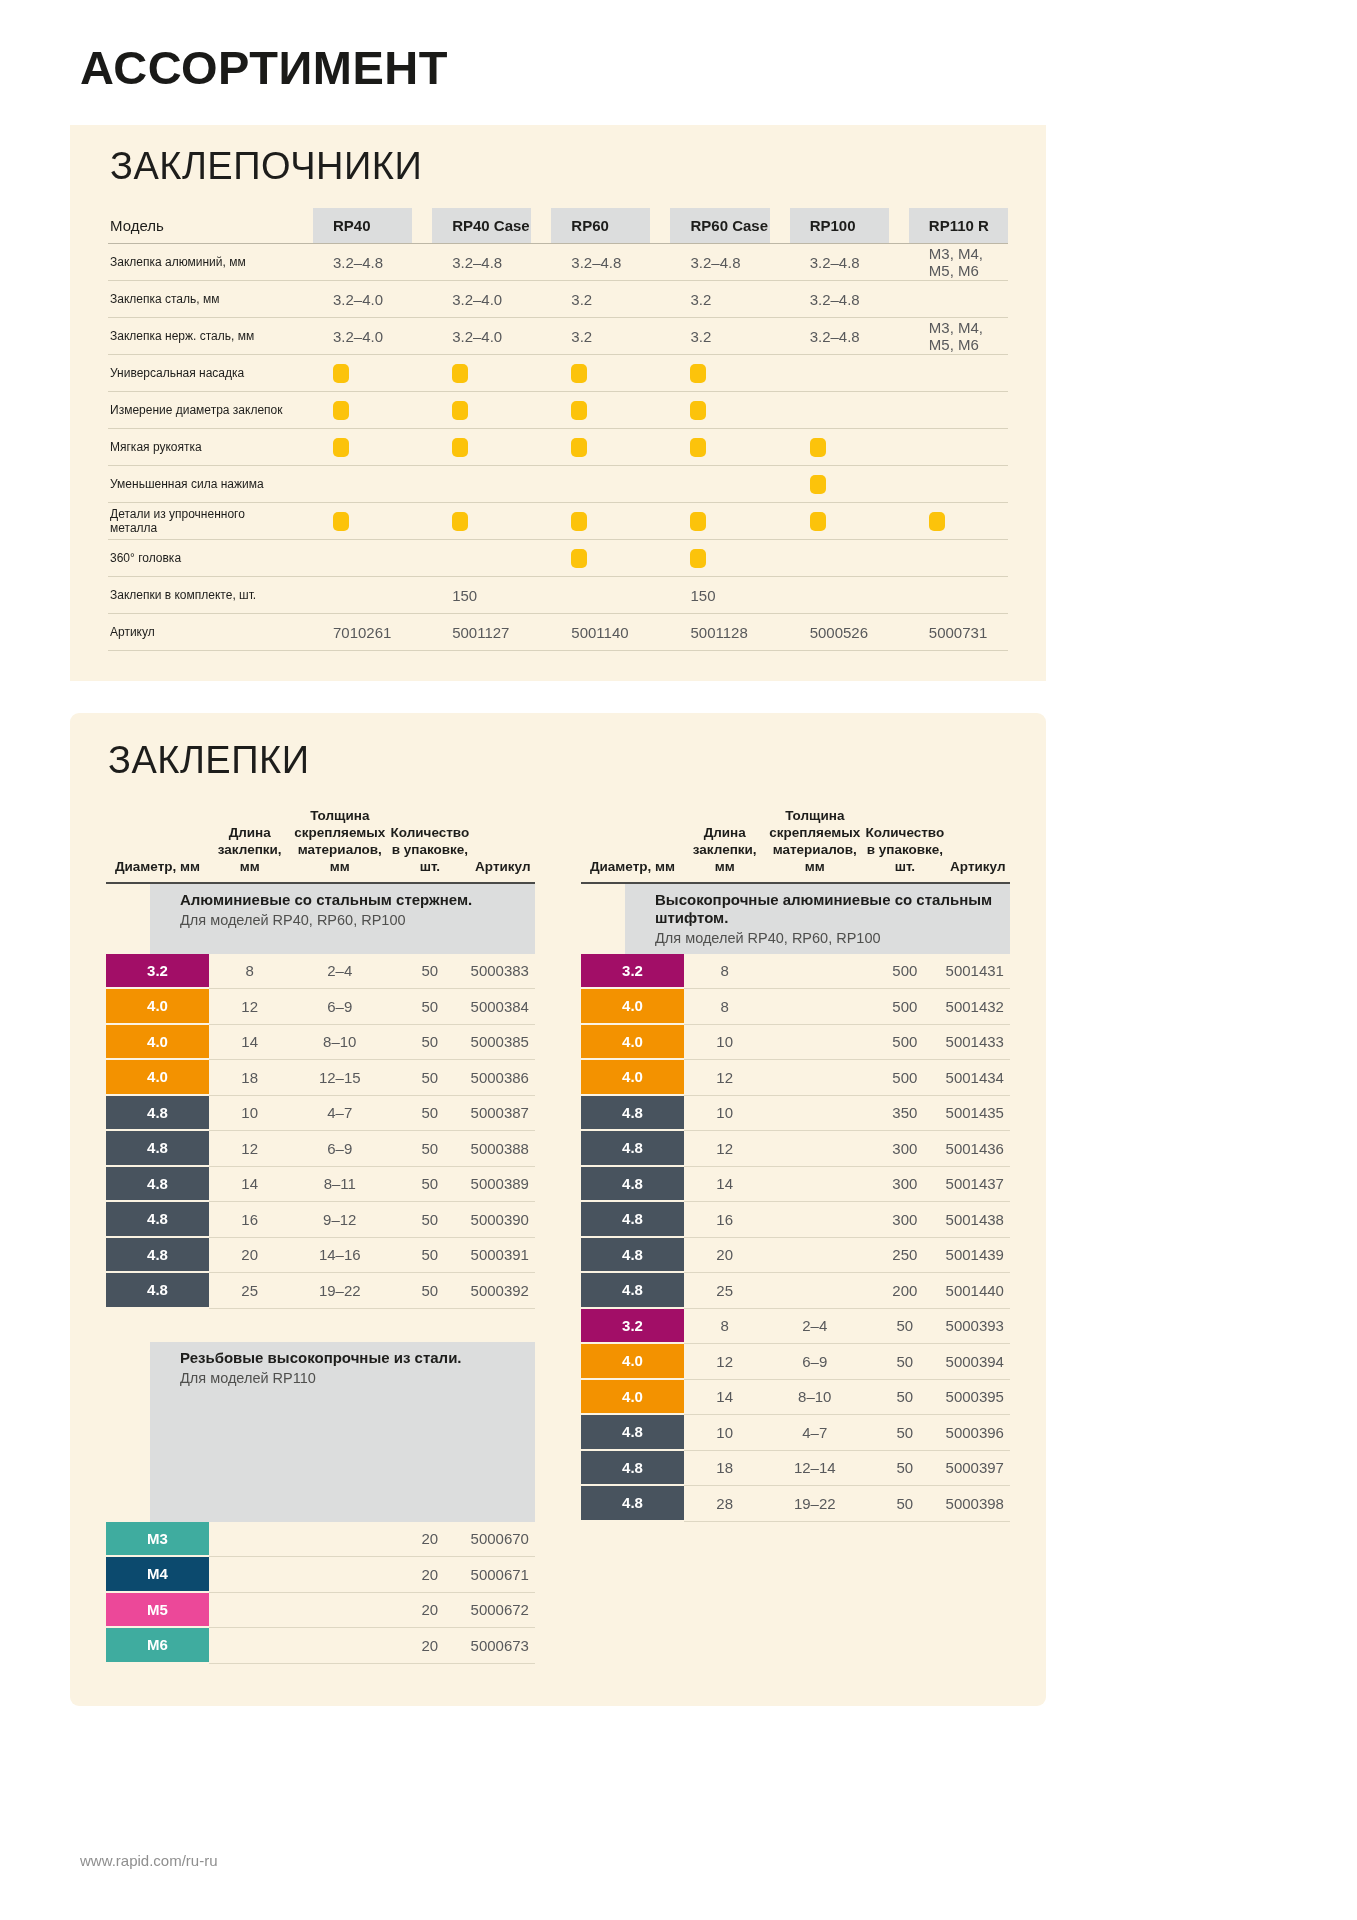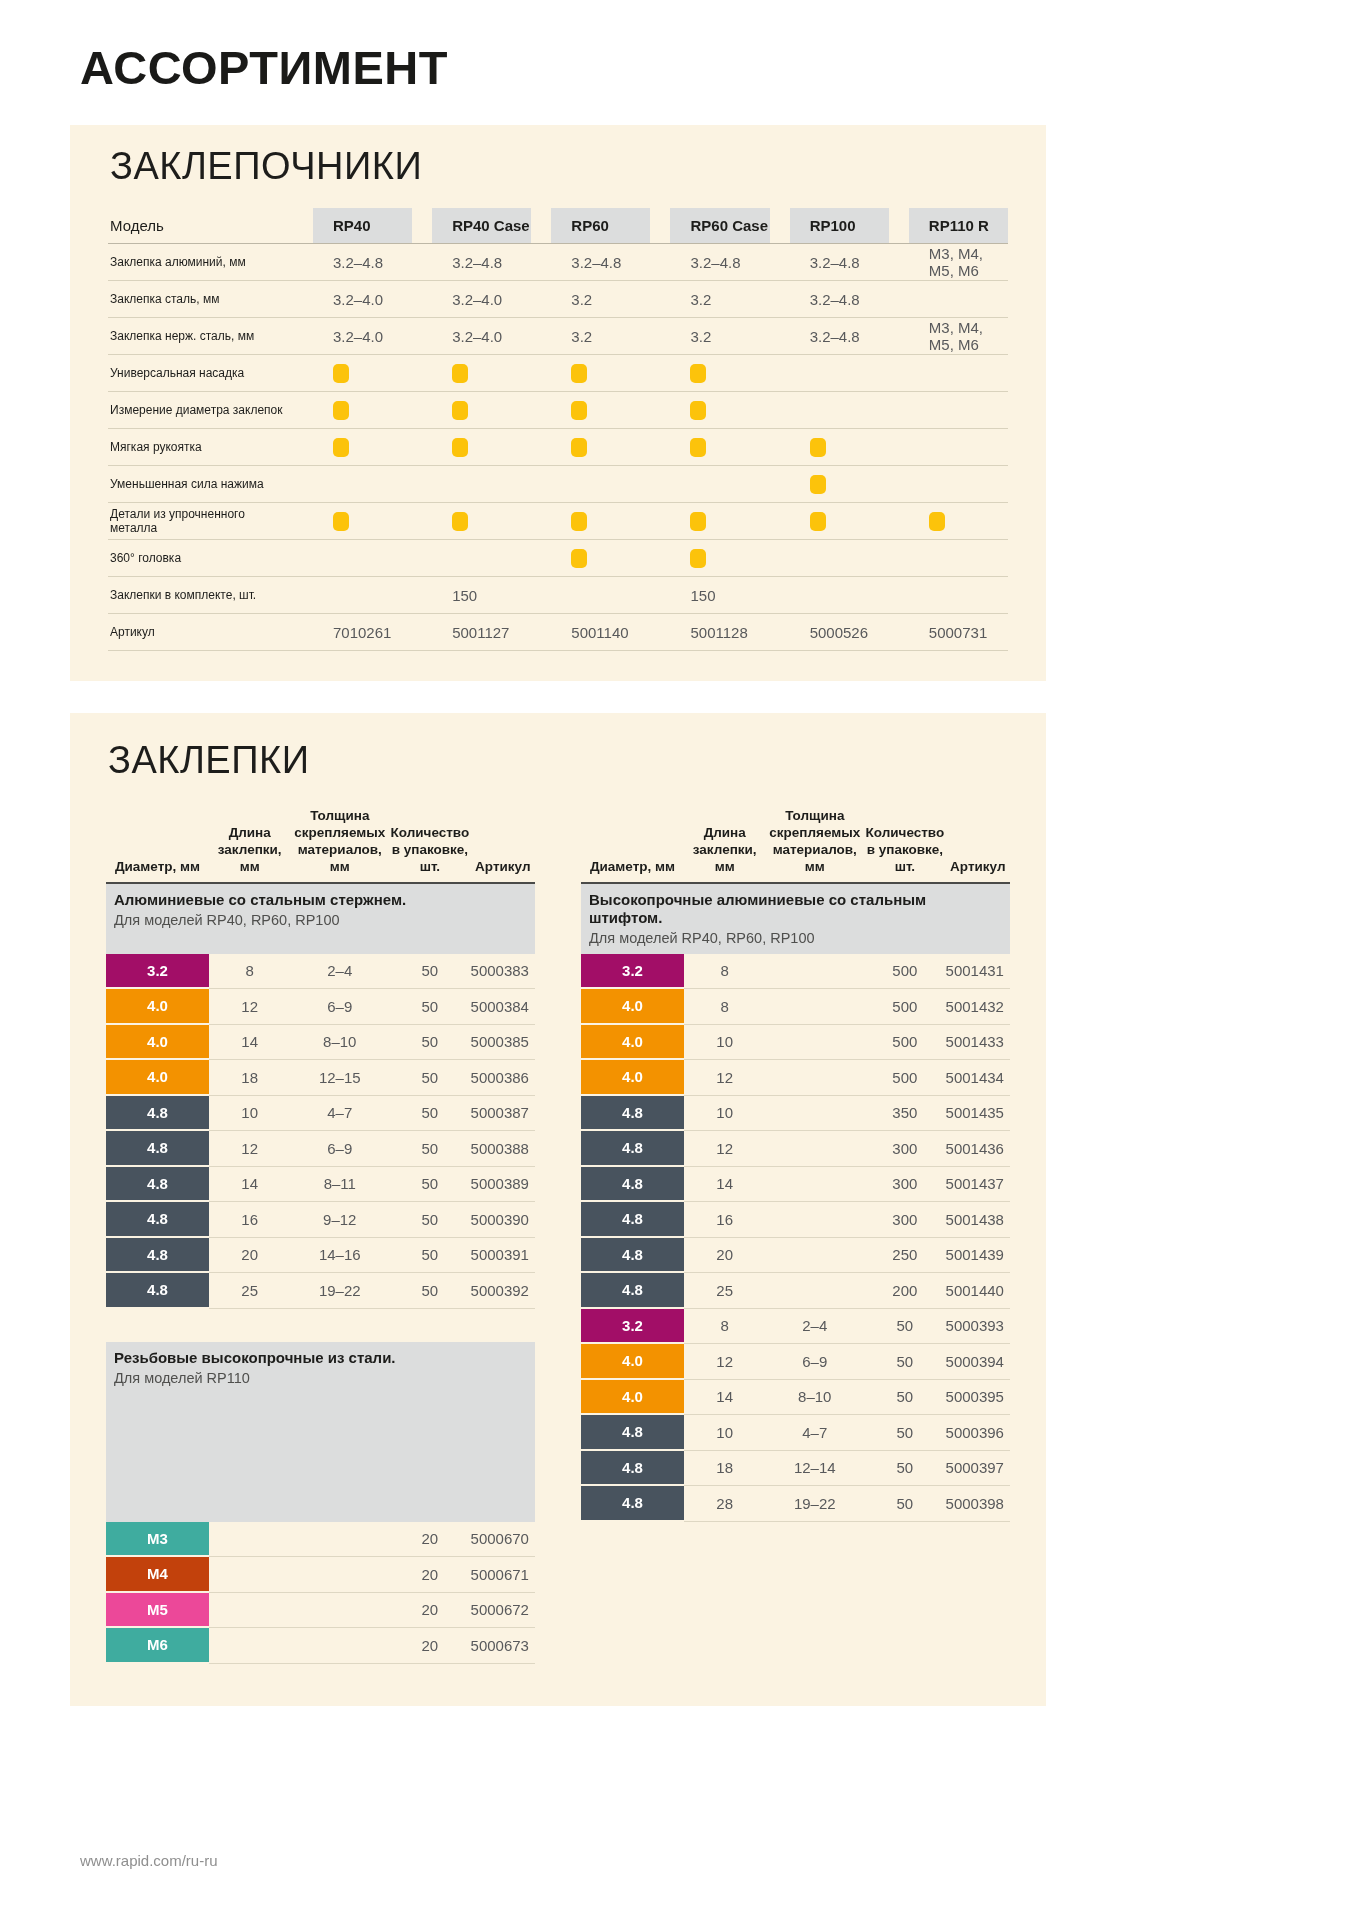--- a/index.html
+++ b/index.html
@@ -3,40 +3,40 @@
 <meta charset="utf-8">
 <style>
   html, body { margin:0; padding:0; background:#ffffff; }
   body { font-family:"Liberation Sans", sans-serif; color:#1d1d1b; }
   .page { position:relative; width:1357px; min-height:1920px; background:#ffffff; overflow:hidden; }
 
   .page-title { margin:40px 0 0 80px; font-size:47px; font-weight:700; letter-spacing:0.5px; color:#1a1a18; }
 
   .panel { margin-left:70px; width:976px; background:#FBF3E2; box-sizing:border-box; }
   .panel-1 { margin-top:30px; padding:20px 38px 30px 38px; }
-  .panel-2 { margin-top:32px; padding:26px 36px 42px 36px; }
+  .panel-2 { margin-top:32px; padding:26px 36px 42px 36px;border-radius:9px; }
 
   .section-title { margin:0 0 20px 2px; font-size:38px; font-weight:400; letter-spacing:0.5px; color:#1d1d1b; }
 
   
   .rt { margin-top:6px; }
   .rt-row { display:grid; grid-template-columns:185px repeat(6, 1fr); column-gap:20px; align-items:center; }
   .rt-head { border-bottom:1px solid #bdb7a6; }
   .rt-label-head { font-size:15px; color:#1d1d1b; padding-left:2px; }
   .rt-model-cell { background:#DCDDDD; font-weight:700; font-size:15px; padding:9px 0 9px 20px; color:#1d1d1b; }
   .rt-body-row { border-bottom:1px solid #d9d2bd; min-height:36px; }
   .rt-label { font-size:12px; color:#1d1d1b; padding-left:2px; }
   .rt-val { font-size:15px; color:#58595b; padding-left:20px; }
   .dot { width:16px; height:19px; background:#FCC30B; border-radius:5px; display:inline-block; vertical-align:middle; }
 
   
   .rivets-wrap { display:grid; grid-template-columns:1fr 1fr; column-gap:46px; margin-top:26px; }
   .rg-headers { display:grid; grid-template-columns:24% 19% 23% 19% 15%; align-items:end; border-bottom:2px solid #4a4a48; padding-bottom:6px; }
   .rg-h { font-size:13.5px; font-weight:700; text-align:center; line-height:1.25; color:#1d1d1b; }
-  .rg-section { background:#DCDDDD; padding:7px 12px 7px 8px; box-sizing:border-box; }
+  .rg-section { background:#DCDDDD; padding:7px 12px 7px 30px; box-sizing:border-box;margin-left:44px; }
   .rg-section.mt { margin-top:33px; }
   .rg-title { font-size:15px; font-weight:700; line-height:1.2; color:#1d1d1b; }
   .rg-sub { font-size:14.5px; color:#4f4f4d; line-height:1.25; margin-top:2px; }
   .rg-row { display:grid; grid-template-columns:24% 19% 23% 19% 15%; height:35.5px; }
   .rg-dia { color:#ffffff; font-weight:700; font-size:15px; display:flex; align-items:center; justify-content:center; border-bottom:2px solid #FBF3E2; box-sizing:border-box; }
   .rg-cell { display:flex; align-items:center; justify-content:center; font-size:15px; color:#58595b; border-bottom:1px solid #ded7c3; box-sizing:border-box; }
   .rg-cell.sku { justify-content:flex-end; padding-right:6px; }
 
   .footer-url { position:absolute; left:80px; top:1852px; font-size:15px; color:#8f8f8f; }
 </style>
@@ -379,21 +379,21 @@
         </div>
         <div class="rg-rows">
           <div class="rg-row">
             <div class="rg-dia" style="background: rgb(63, 172, 159);">M3</div>
             <div class="rg-cell"></div>
             <div class="rg-cell"></div>
             <div class="rg-cell">20</div>
             <div class="rg-cell sku">5000670</div>
           </div>
           <div class="rg-row">
-            <div class="rg-dia" style="background: #c2410c; text-align: right;">M4</div>
+            <div class="rg-dia" style="background: #0c4a6e; text-align: right;">M4</div>
             <div class="rg-cell"></div>
             <div class="rg-cell"></div>
             <div class="rg-cell">20</div>
             <div class="rg-cell sku">5000671</div>
           </div>
           <div class="rg-row">
             <div class="rg-dia" style="background: #ec4899;">M5</div>
             <div class="rg-cell"></div>
             <div class="rg-cell"></div>
             <div class="rg-cell">20</div>

